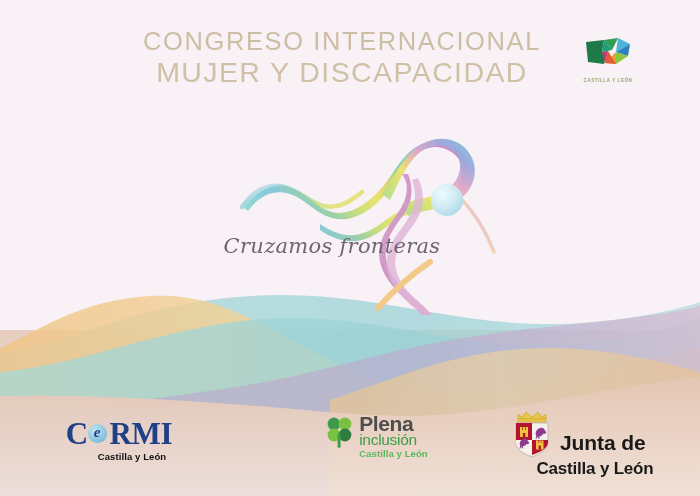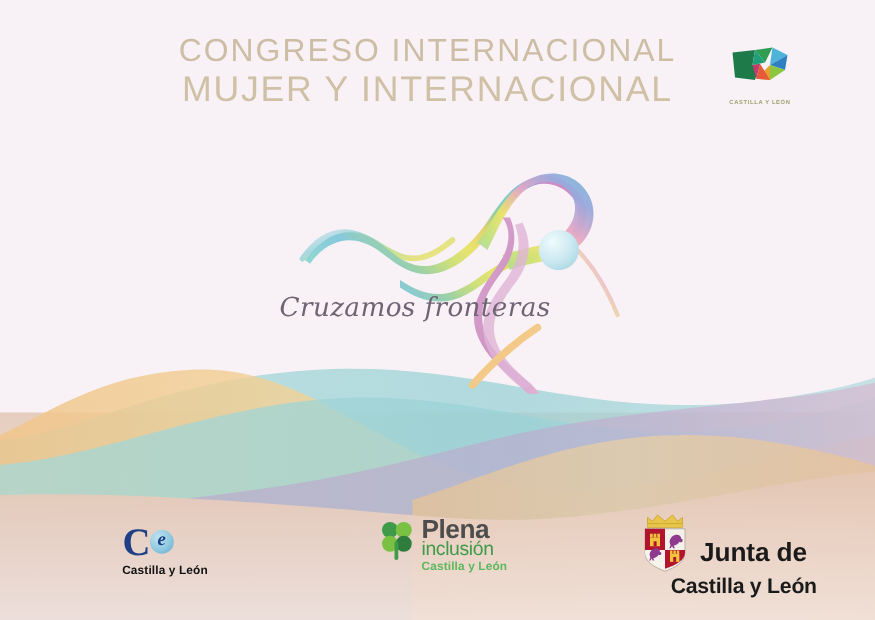--- a/index.html
+++ b/index.html
@@ -75,21 +75,21 @@
     letter-spacing:.3px;
     white-space:nowrap;
   }
 
   
   .footer{
     position:absolute;left:0;top:404px;width:700px;height:92px;
   }
   .logo-slot{position:absolute;top:0;}
   .slot-cermi{left:44px;width:150px;}
-  .slot-plena{left:280px;width:150px;}
+  .slot-plena{left:302px;width:150px;}
   .slot-junta{left:510px;width:170px;}
 
   
   .cermi{position:relative;width:150px;height:62px;padding-top:14px;}
   .cermi-row{
     display:flex;align-items:center;justify-content:center;
     height:30px;
   }
   .cermi-c{
     font-family:"Liberation Serif", serif;
@@ -185,21 +185,21 @@
              C678,366 692,370 700,373 L700,496 L330,496 Z" fill="url(#gOrange)" opacity=".75"></path>
 
     <path d="M0,396 C70,394 150,398 230,404 C320,410 380,420 450,414
              C525,408 600,390 660,382 C678,379 692,378 700,377
              L700,496 L0,496 Z" fill="url(#gTan)"></path>
   </svg>
 
   <div class="header">
     <div class="title-block">
       <div class="title-line1">CONGRESO INTERNACIONAL</div>
-      <div class="title-line2">MUJER Y INTERNACIONAL</div>
+      <div class="title-line2">MUJER Y DISCAPACIDAD</div>
     </div>
   </div>
 
   <div class="jcyl-mark">
     <svg width="60" height="40" viewBox="0 0 60 40">
       <path d="M8,10 L26,8 L24,20 L30,19 L26,32 L10,30 Z" fill="#1f7a4a"></path>
       <path d="M26,8 L40,6 L34,18 Z" fill="#2f9e52"></path>
       <path d="M40,6 L52,12 L38,20 Z" fill="#4fb3d9"></path>
       <path d="M52,12 L50,24 L38,20 Z" fill="#2f7fc1"></path>
       <path d="M38,20 L50,24 L38,32 Z" fill="#8cc63f"></path>
@@ -324,20 +324,21 @@
 
   <div class="footer">
 
     <div class="logo-slot slot-cermi">
       <div class="cermi">
         <div class="cermi-row">
           <span class="cermi-c">C</span>
           <span class="cermi-e">
             <span>e</span>
           </span>
+          <span class="cermi-rmi">RMI</span>
         </div>
         <div class="cermi-sub">Castilla y León</div>
       </div>
     </div>
 
     <div class="logo-slot slot-plena">
       <div class="plena">
         <svg class="plena-mark" viewBox="0 0 28 34">
           <circle cx="8" cy="8" r="6.4" fill="#3f9b49"></circle>
           <circle cx="19" cy="8" r="6.4" fill="#7ac143"></circle>

